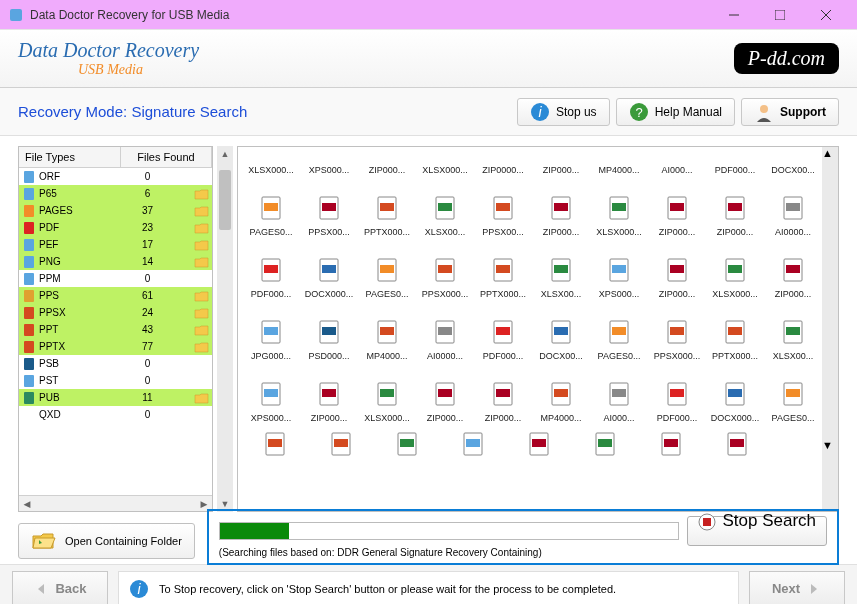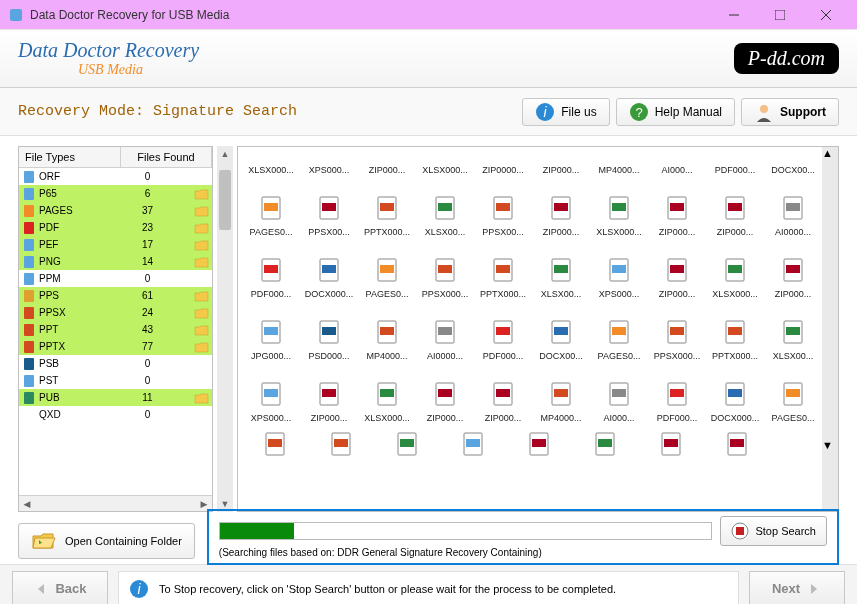--- a/index.html
+++ b/index.html
@@ -7,21 +7,21 @@
 .titlebar{height:30px;background:#f0abfc;display:flex;align-items:center;padding:0 8px;border-bottom:1px solid #e5e5e5}
 .titlebar-icon{width:16px;height:16px;margin-right:6px}
 .titlebar-text{font-size:12px;color:#333;flex:1}
 .titlebar-btn{width:46px;height:30px;display:flex;align-items:center;justify-content:center;cursor:pointer}
 .header{height:58px;background:linear-gradient(#fff,#f4f4f4);border-bottom:1px solid #d0d0d0;display:flex;align-items:center;padding:0 18px}
 .header-title{flex:1}
 .header-title .line1{font-size:20px;color:#2a6cb1;font-weight:400;font-style:italic;font-family:Liberation Serif, serif}
 .header-title .line2{font-size:14px;color:#f28c28;font-style:italic;font-family:Georgia,serif;margin-left:60px}
 .brand-badge{background:#000;color:#fff;font-size:20px;font-style:italic;font-family:Georgia,serif;padding:4px 14px;border-radius:8px}
 .subheader{height:48px;background:#f9f9f9;border-bottom:1px solid #e0e0e0;display:flex;align-items:center;padding:0 18px}
-.mode-label{font-size:15px;color:#a16207;font-family:Liberation Mono, monospace;flex:1}
+.mode-label{font-size:15px;color:#1d4ed8;font-family:Liberation Sans, sans-serif;flex:1}
 .hdr-btn{display:flex;align-items:center;height:28px;padding:0 12px;border:1px solid #c8c8c8;border-radius:3px;background:linear-gradient(#fff,#efefef);margin-left:6px;cursor:pointer;font-size:12px}
 .hdr-btn-icon{width:20px;height:20px;margin-right:6px;display:flex;align-items:center;justify-content:center}
 .main{display:flex;padding:10px 18px 6px;gap:4px;height:382px}
 .left-panel{width:195px;border:1px solid #c0c0c0;display:flex;flex-direction:column;overflow:hidden}
 .col-hdr{display:flex;background:#f5f5f5;border-bottom:1px solid #d0d0d0}
 .col-hdr div{padding:4px 6px;font-size:11px;border-right:1px solid #d0d0d0}
 .col-hdr .c1{width:102px}
 .col-hdr .c2{flex:1;text-align:center}
 .ft-body{flex:1;overflow:hidden}
 .ft-row{display:flex;align-items:center;height:17px}
@@ -47,21 +47,21 @@
 .grid-row.last .fi{margin-top:4px}
 .right-sb{width:16px;background:#eaeaea;display:flex;flex-direction:column}
 .bottom-row{display:flex;align-items:center;padding:0 18px;height:46px;gap:12px}
 .open-folder-btn{height:36px;padding:0 12px;border:1px solid #c0c0c0;border-radius:3px;display:flex;align-items:center;cursor:pointer;background:linear-gradient(#fff,#f0f0f0);font-size:11px}
 .open-folder-btn .fold-ico{width:26px;height:22px;margin-right:8px}
 .progress-box{flex:1;border:2px solid #0a7dd6;padding:2px 10px;display:flex;flex-direction:column;justify-content:center;height:56px;margin-top:-8px}
 .progress-box .pline{display:flex;align-items:center;gap:8px}
 .progress-box .ptxt{font-size:10px;text-align:center;margin-bottom:1px}
 .pbar{flex:1;height:18px;background:#fff;border:1px solid #bbb;position:relative}
 .pbar .fill{position:absolute;left:0;top:0;bottom:0;width:15%;background:#0a8a0a}
-.stop-btn{height:26px;padding:14px 10px;border:1px solid #b0b0b0;border-radius:3px;display:flex;align-items:center;background:linear-gradient(#fff,#efefef);cursor:pointer;font-size:11px}
+.stop-btn{height:26px;padding:14px 10px;border:1px solid #b0b0b0;border-radius:3px;display:flex;align-items:flex-end;background:linear-gradient(#fff,#efefef);cursor:pointer;font-size:17px}
 .stop-btn .sico{width:18px;height:18px;margin-right:6px}
 .progress-box .psub{font-size:10px;margin-top:1px}
 .footer{height:48px;background:#f4f4f4;border-top:1px solid #e0e0e0;display:flex;align-items:center;padding:0 12px;gap:10px}
 .nav-btn{width:96px;height:36px;border:1px solid #c8c8c8;display:flex;align-items:center;justify-content:center;gap:6px;font-size:13px;font-weight:600;color:#888;background:linear-gradient(#fbfbfb,#ededed);cursor:pointer}
 .tip-box{flex:1;height:36px;border:1px solid #dedede;display:flex;align-items:center;padding:0 10px;gap:10px;font-size:11px;background:#fff}
 svg{display:block}
 </style>
 </head>
 <body>
 
@@ -100,21 +100,21 @@
 
 <div class="subheader">
   <span class="mode-label">Recovery Mode: Signature Search</span>
   <div class="hdr-btn">
     <span class="hdr-btn-icon">
         <svg width="20" height="20">
           <circle cx="10" cy="10" r="9" fill="#2a8ad6"></circle>
           <text x="10" y="15" font-size="14" fill="#fff" text-anchor="middle" font-style="italic" font-family="Georgia">i</text>
         </svg>
       </span>
-    <span>File us</span>
+    <span>Stop us</span>
   </div>
   <div class="hdr-btn">
     <span class="hdr-btn-icon">
         <svg width="20" height="20">
           <circle cx="10" cy="10" r="9" fill="#3a9a3a"></circle>
           <text x="10" y="15" font-size="13" fill="#fff" text-anchor="middle">?</text>
         </svg>
       </span>
     <span>Help Manual</span>
   </div>

